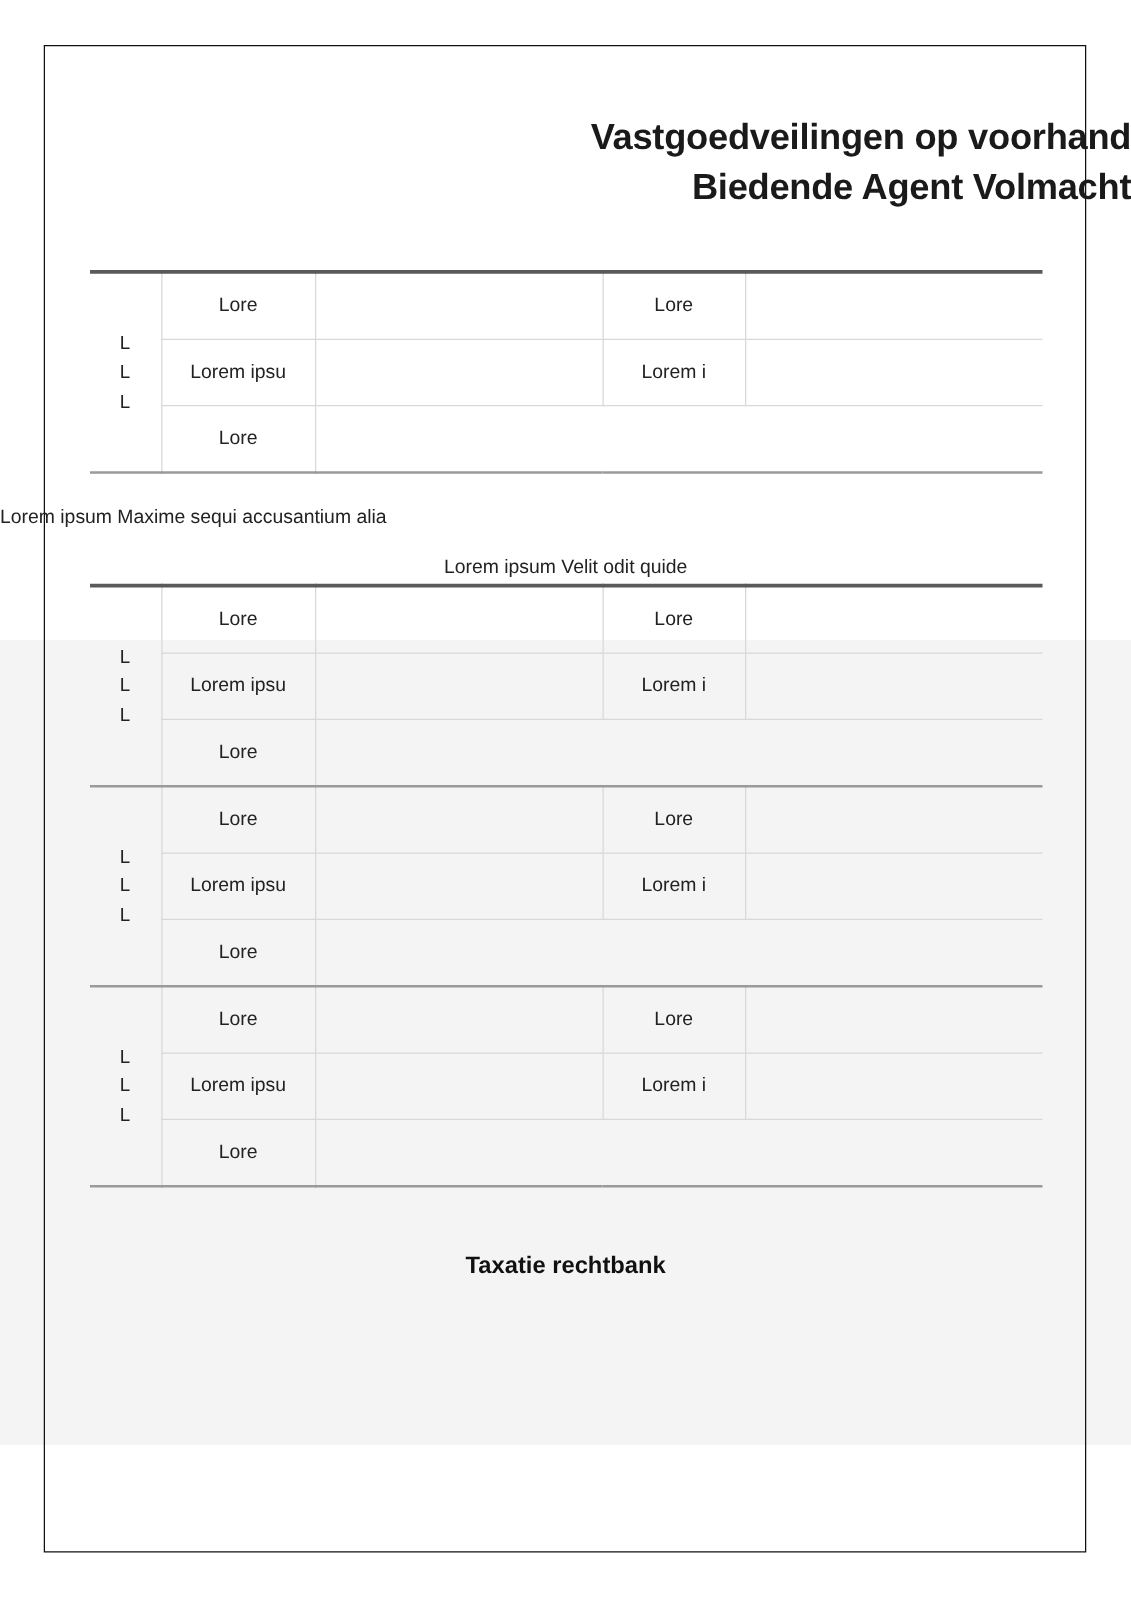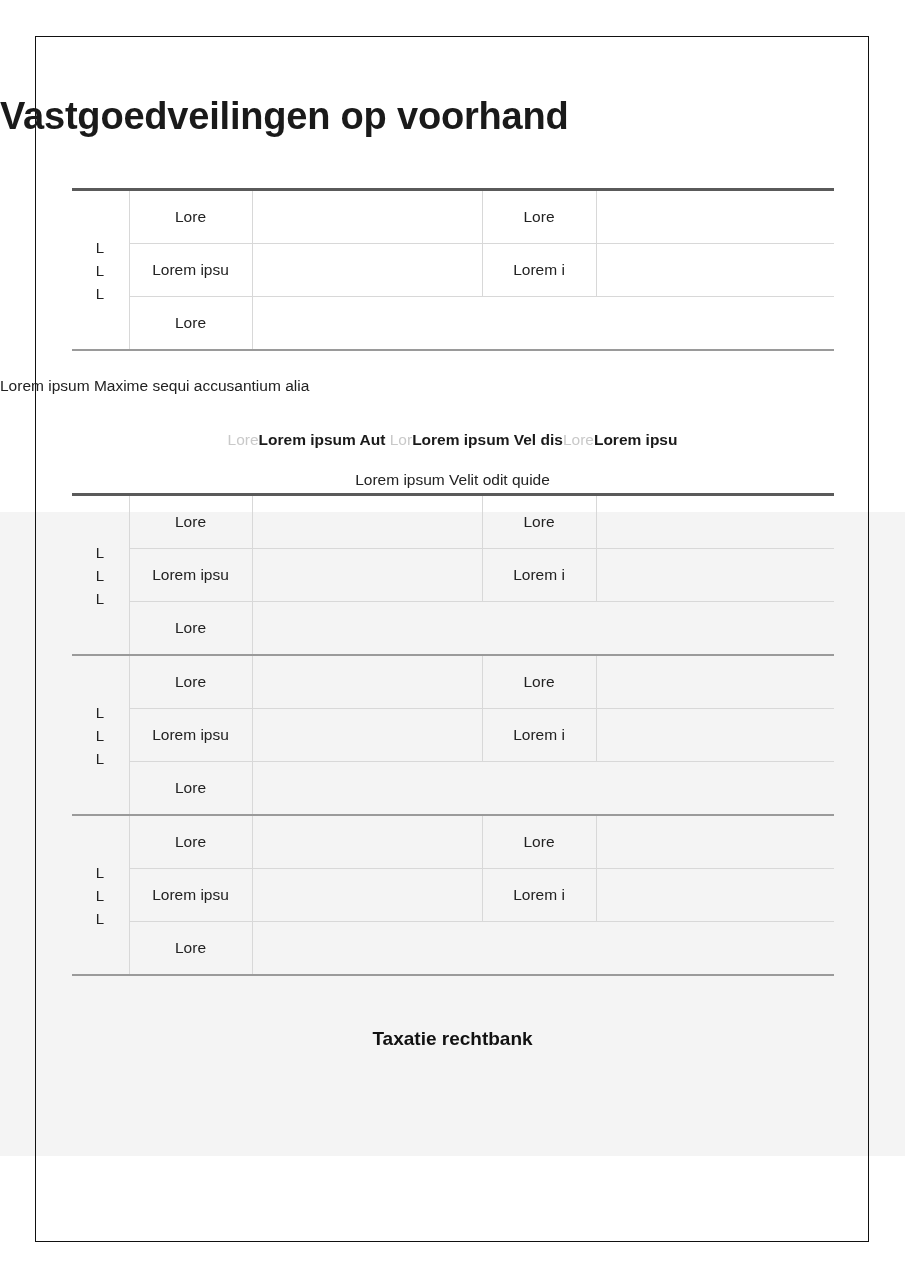--- a/index.html
+++ b/index.html
@@ -41,22 +41,22 @@
   }
 
   .inner {
     position: relative;
     z-index: 2;
     width: 905px;
   }
 
   
   #doc-title {
-    text-align: left;
-    font-size: 38px;
+    text-align: right;
+    font-size: 29px;
     font-weight: 700;
     line-height: 1.38;
     color: #1a1a1a;
     padding-top: 90px;
     letter-spacing: -0.2px;
   }
   #doc-title .tl {
     display: block;
   }
 
@@ -170,20 +170,21 @@
 </head>
 <body>
 
 <div id="gray-band"></div>
 <div id="page-sheet"></div>
 
 <div class="inner">
 
   <div id="doc-title">
     <span class="tl">Vastgoedveilingen op voorhand</span>
+    <span class="tl">Biedende Agent Volmacht</span>
   </div>
 
   <div class="table-wrap" style="margin-top:46px;">
     <table class="form-table block">
       <tbody>
           <tr class="r1">
         <td class="side first-edge" rowspan="3">
           <span class="sl">L</span>
           <span class="sl">L</span>
           <span class="sl">L</span>
@@ -202,23 +203,20 @@
       <tr class="r3">
         <td class="lbl">Lore</td>
         <td class="val last-edge" colspan="3"></td>
       </tr>
     </tbody>
       </table>
   </div>
 
   <div class="ctext" id="note-1">Lorem ipsum Maxime sequi accusantium alia</div>
 
-  <div id="sec-head">
-    <span class="muted">Lore</span><span class="strong">Lorem ipsum Aut </span><span class="muted">Lor</span><span class="strong">Lorem ipsum Vel dis</span><span class="muted">Lore</span><span class="strong">Lorem ipsu</span>
-  </div>
   <div id="sec-sub">Lorem ipsum Velit odit quide</div>
 
   <div class="table-wrap" id="gray-tables">
       <table class="form-table block">
       <tbody>
           <tr class="r1">
         <td class="side first-edge" rowspan="3">
           <span class="sl">L</span>
           <span class="sl">L</span>
           <span class="sl">L</span>

